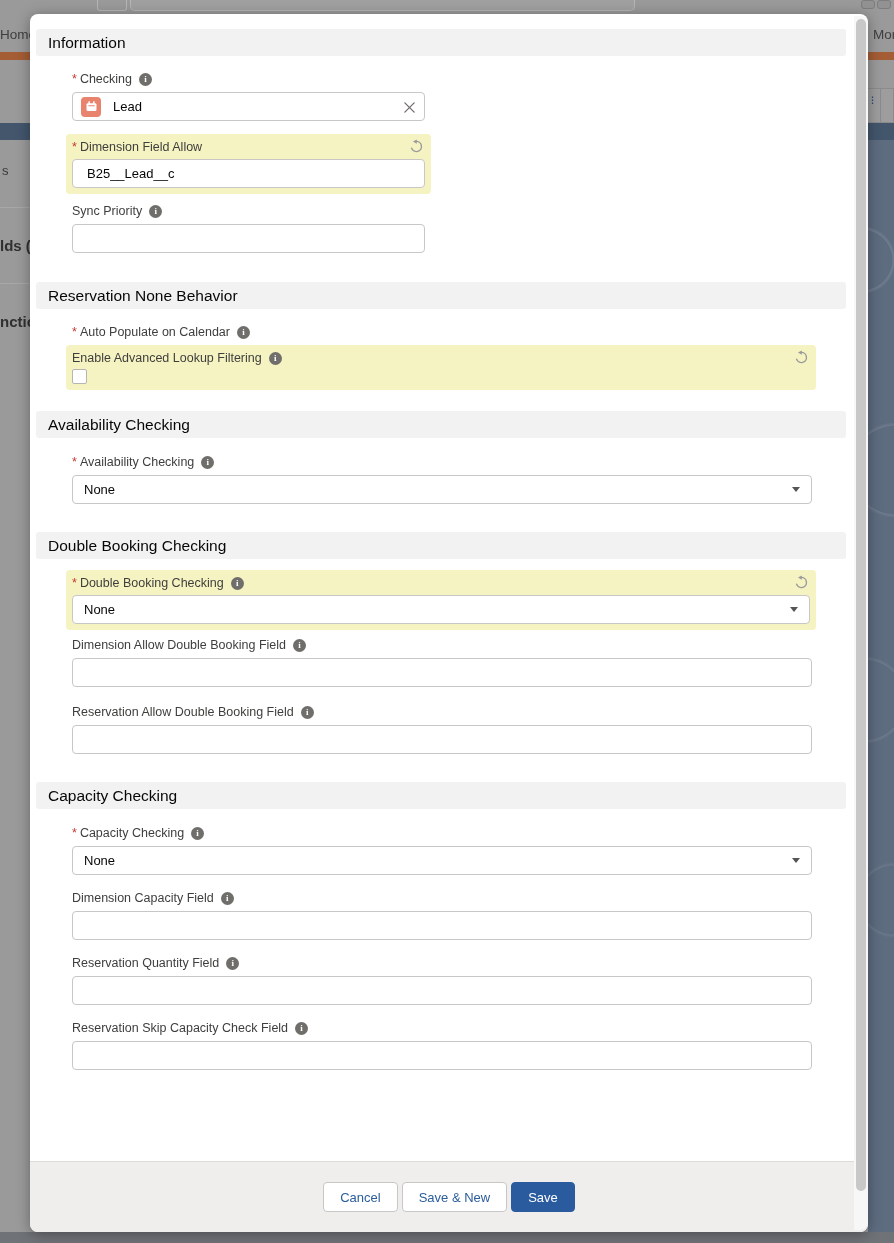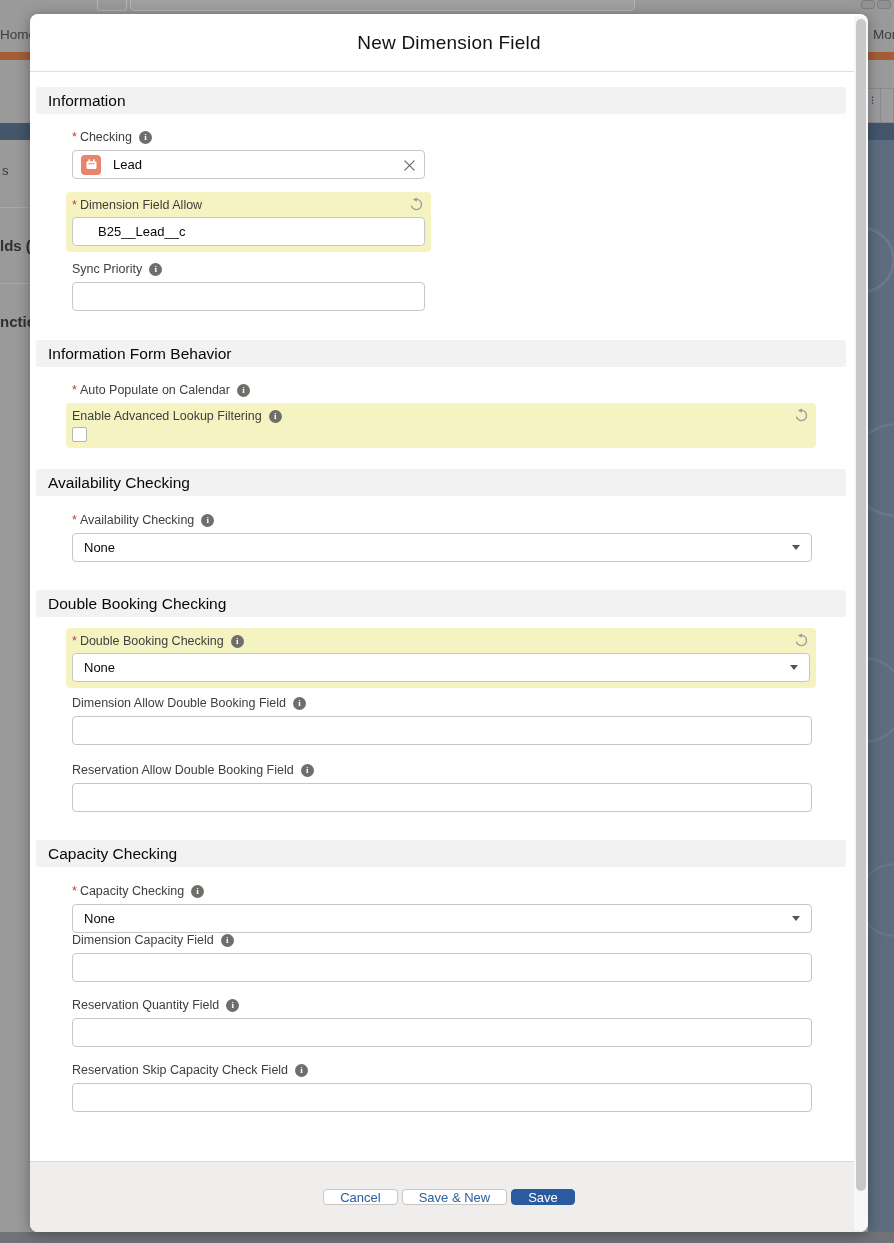--- a/index.html
+++ b/index.html
@@ -77,21 +77,21 @@
   .req { color:#c23934; margin-right:3px; font-size:12.5px; }
   .ii {
     margin-left:7px; width:13px; height:13px; border-radius:50%;
     background:#706e6b; color:#fff; font-size:9px; font-weight:bold;
     display:inline-flex; align-items:center; justify-content:center;
     font-family:"Liberation Serif", serif; flex:0 0 auto;
   }
   .tinput {
     width:100%; height:29px; border:1px solid #c9c7c5; border-radius:4px;
     background:#fff; font-family:"Liberation Sans", sans-serif;
-    font-size:13px; color:#080707; padding:0 25px; outline:none; display:block;
+    font-size:13px; color:#080707; padding:0 14px; outline:none; display:block;
   }
   .sel {
     width:100%; height:29px; border:1px solid #c9c7c5; border-radius:4px; background:#fff;
     display:flex; align-items:center; justify-content:space-between;
     font-size:13px; color:#080707; padding:0 11px; cursor:pointer;
   }
   .caret { width:0; height:0; border-left:4.5px solid transparent; border-right:4.5px solid transparent; border-top:5px solid #555; }
   .hl { margin-left:36px; background:#f6f3c2; border-radius:4px; padding:6px; position:relative; }
   .hl-narrow { width:365px; }
   .hl-wide { width:750px; }
@@ -103,21 +103,21 @@
   }
   .pill-icon {
     width:20px; height:20px; border-radius:4px; background:#e8836e;
     display:flex; align-items:center; justify-content:center; flex:0 0 auto;
   }
   .pill-text { margin-left:12px; font-size:13px; color:#080707; }
   .pill-x { margin-left:auto; width:13px; height:13px; cursor:pointer; }
   .checkbox { width:15px; height:15px; background:#fff; border:1px solid #b7b5b3; border-radius:2px; cursor:pointer; }
 
   .btn {
-    height:16px; padding:0 16px; border-radius:4px; border:1px solid #c9c7c5;
+    height:30px; padding:0 16px; border-radius:4px; border:1px solid #c9c7c5;
     background:#fff; color:#2b5d9b; font-size:13px;
     font-family:"Liberation Sans", sans-serif; cursor:pointer;
   }
   .btn-primary { background:#2a5b9f; border-color:#2a5b9f; color:#fff;text-align:center; }
 </style>
 </head>
 <body>
 
 <div class="abs bg-topbox"></div>
 <div class="abs bg-searchbar"></div>
@@ -133,23 +133,20 @@
 <div class="abs bg-slate"></div>
 <div class="abs bg-frag-s">s</div>
 <div class="abs bg-frag-lds">lds (</div>
 <div class="abs bg-frag-nctio">nctio</div>
 <div class="abs bg-line1"></div>
 <div class="abs bg-line2"></div>
 <div class="abs bg-bottom"></div>
 
 <div class="abs modal">
 
-  <div class="modal-header">
-    <div class="modal-title">New Dimension Field</div>
-  </div>
 
   <div class="modal-body">
 
     <div class="sec-hd" style="margin-top:15px">
       <span>Information</span>
     </div>
 
     <div class="field narrow" style="margin-top:16px">
       <div class="lbl">
         <span class="req">*</span>
@@ -192,21 +189,21 @@
 
     <div class="field narrow" style="margin-top:10px">
       <div class="lbl">
         <span>Sync Priority</span>
         <span class="ii">i</span>
       </div>
       <input class="tinput" value="" style="">
     </div>
 
     <div class="sec-hd" style="margin-top:29px">
-      <span>Information Form Behavior</span>
+      <span>Reservation None Behavior</span>
     </div>
 
     <div class="field" style="margin-top:16px">
       <div class="lbl">
         <span class="req">*</span>
         <span>Auto Populate on Calendar</span>
         <span class="ii">i</span>
       </div>
     </div>
 
@@ -291,21 +288,21 @@
         <span class="req">*</span>
         <span>Capacity Checking</span>
         <span class="ii">i</span>
       </div>
       <div class="sel">
         <span>None</span>
         <span class="caret"></span>
       </div>
     </div>
 
-    <div class="field" style="margin-top:0">
+    <div class="field" style="margin-top:16px">
       <div class="lbl">
         <span>Dimension Capacity Field</span>
         <span class="ii">i</span>
       </div>
       <input class="tinput" value="" style="">
     </div>
 
     <div class="field" style="margin-top:16px">
       <div class="lbl">
         <span>Reservation Quantity Field</span>

